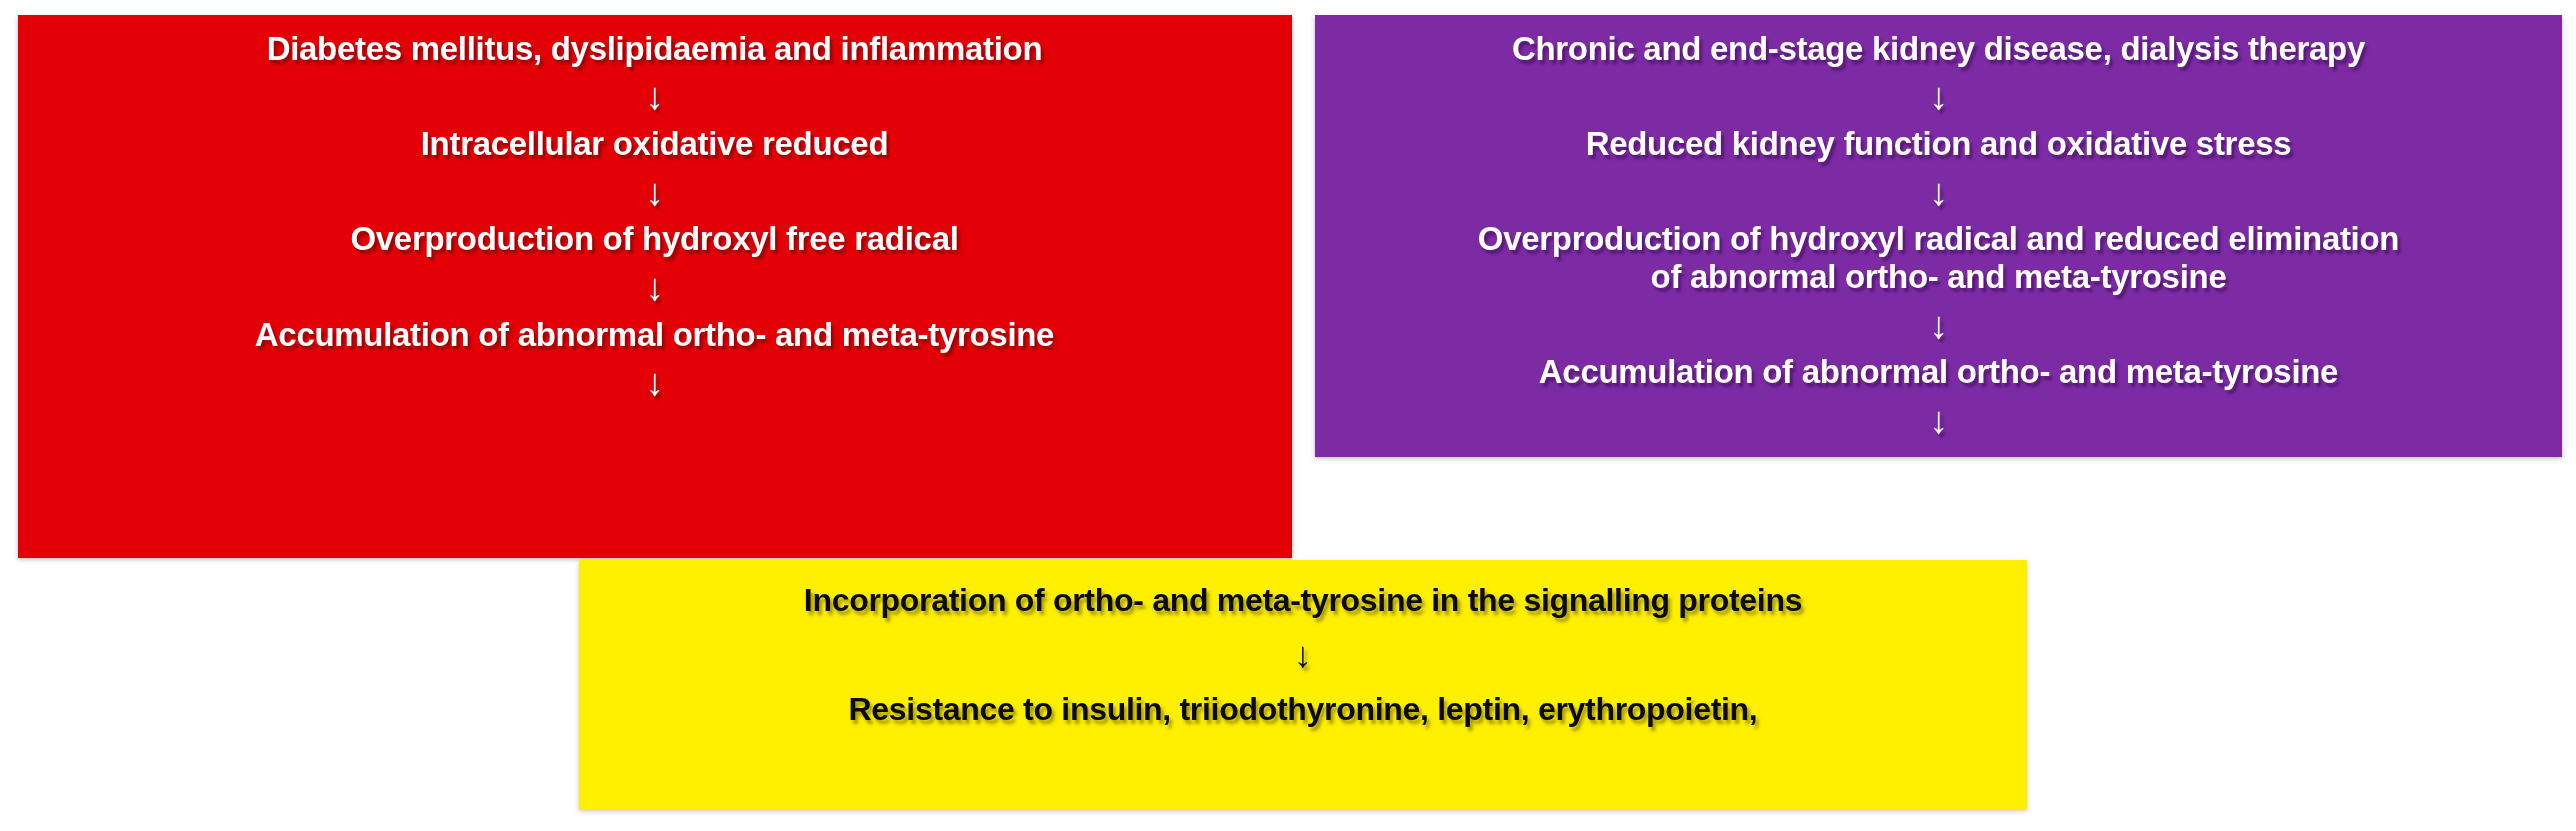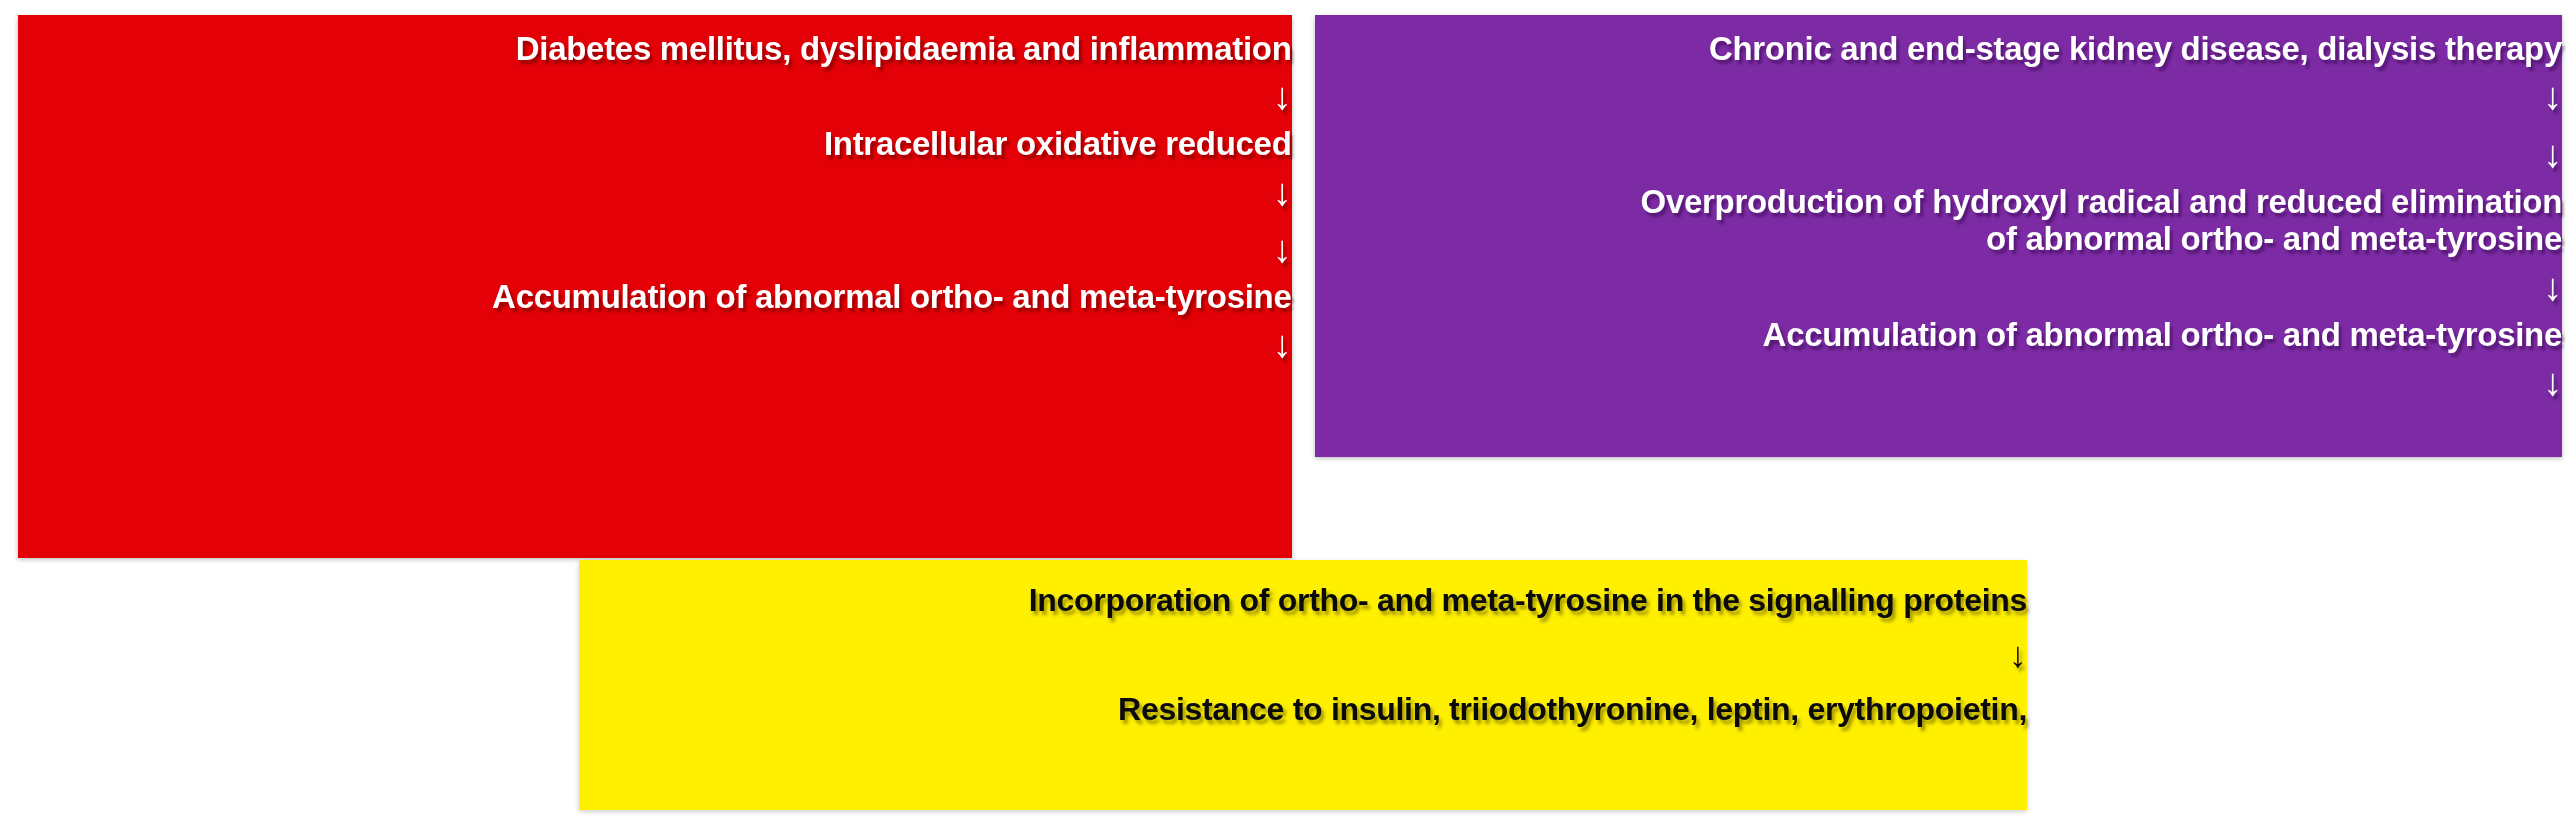--- a/index.html
+++ b/index.html
@@ -23,21 +23,21 @@
     height: 832px;
   }
 
   
   .panel {
     position: absolute;
     box-sizing: border-box;
     display: flex;
     flex-direction: column;
     align-items: center;
-    text-align: right;
+    text-align: center;
   }
 
   
   .panel--red {
     left: 17.5px;
     top: 14.7px;
     width: 1274px;
     height: 543px;
     background: #E30006;
     padding-top: 15.4px;
@@ -121,39 +121,41 @@
     <div class="sp-sm"></div>
     <div class="arrow arrow--light">↓</div>
     <div class="sp-sm"></div>
 
     <div class="row row--light">Intracellular oxidative reduced</div>
 
     <div class="sp-sm"></div>
     <div class="arrow arrow--light">↓</div>
     <div class="sp-sm"></div>
 
+    <div class="row row--light">Overproduction of hydroxyl free radical</div>
 
     <div class="sp-sm"></div>
     <div class="arrow arrow--light">↓</div>
     <div class="sp-sm"></div>
 
     <div class="row row--light">Accumulation of abnormal ortho- and meta-tyrosine</div>
 
     <div class="sp-sm"></div>
     <div class="arrow arrow--light">↓</div>
   </div>
 
   <div class="panel panel--purple">
 
     <div class="row row--light">Chronic and end-stage kidney disease, dialysis therapy</div>
 
     <div class="sp-sm"></div>
     <div class="arrow arrow--light">↓</div>
     <div class="sp-sm"></div>
 
+    <div class="row row--light">Reduced kidney function and oxidative stress</div>
 
     <div class="sp-sm"></div>
     <div class="arrow arrow--light">↓</div>
     <div class="sp-sm"></div>
 
     <div class="row row--light">Overproduction of hydroxyl radical and reduced elimination</div>
     <div class="row row--light">of abnormal ortho- and meta-tyrosine</div>
 
     <div class="sp-sm"></div>
     <div class="arrow arrow--light">↓</div>

